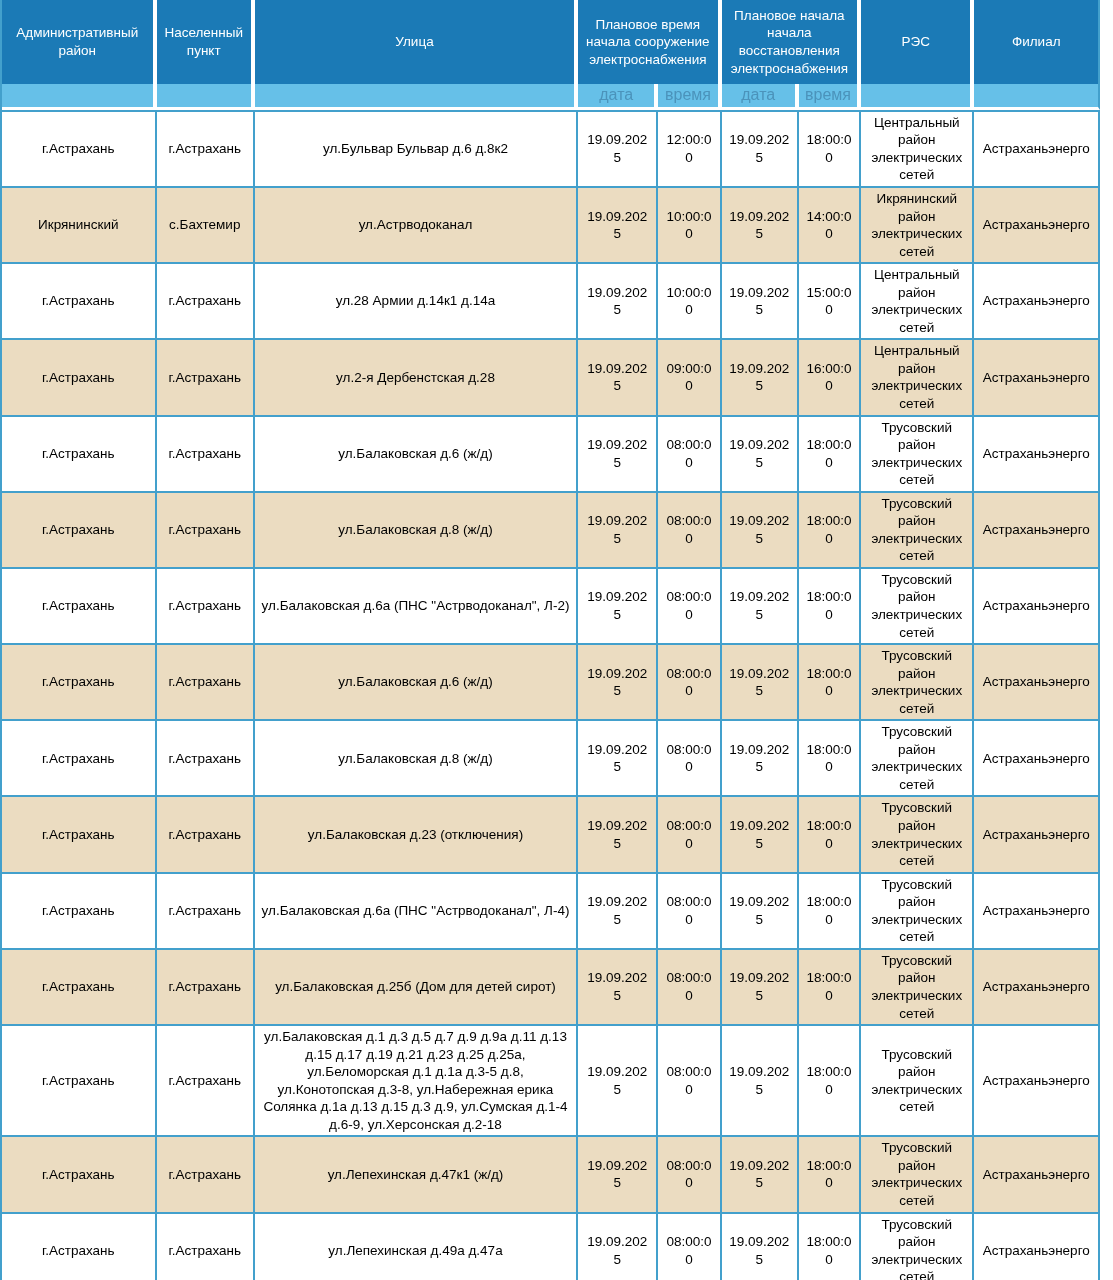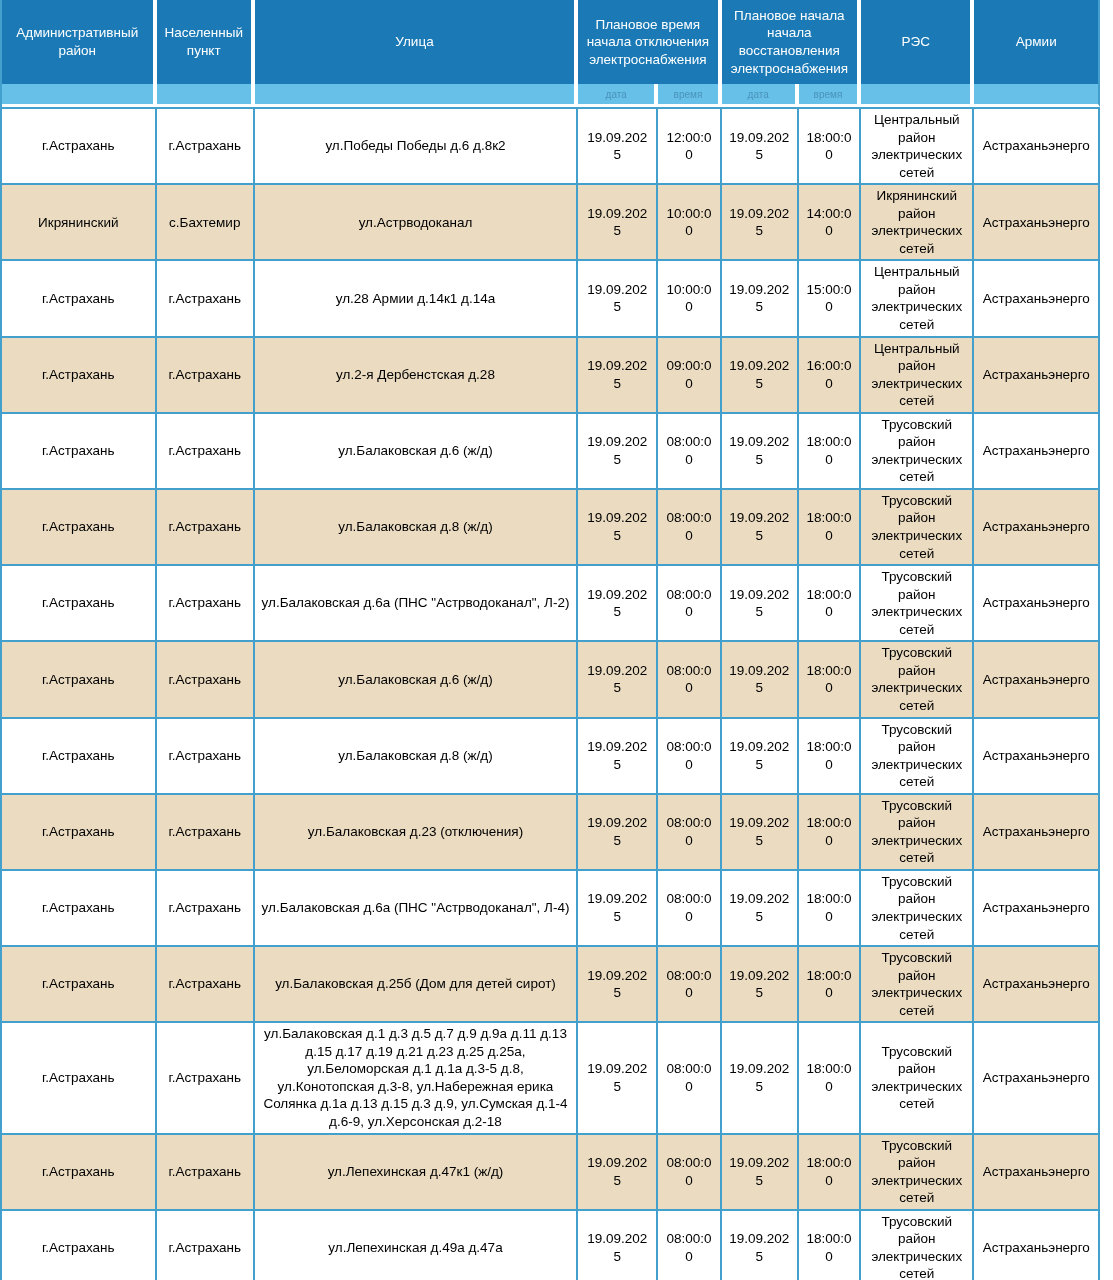--- a/index.html
+++ b/index.html
@@ -36,21 +36,21 @@
     text-align: center;
     vertical-align: middle;
     padding: 4px 6px;
     border-right: 4px solid #ffffff;
   }
   thead tr.head-main { height: 84px; }
   thead tr.head-sub  { height: 23px; }
   thead tr.head-sub th {
     background: var(--subheader_bg);
     color: var(--subheader_text);
-    font-size: 10px;
+    font-size: 16px;
     padding: 1px 4px;
     border-bottom: 3px solid #ffffff;
     margin-left: 20px;
   }
   thead th:last-child { border-right: 2px solid var(--border); }
   
   tbody td {
     background: #ffffff;
     color: var(--cell_text);
     font-size: 13.5px;
@@ -82,42 +82,42 @@
     <col style="width:77px">
     <col style="width:62px">
     <col style="width:113px">
     <col style="width:125px">
   </colgroup>
   <thead>
     <tr class="head-main">
       <th>Административный район</th>
       <th>Населенный пункт</th>
       <th>Улица</th>
-      <th colspan="2">Плановое время начала отключения электроснабжения</th>
+      <th colspan="2">Плановое время начала сооружение электроснабжения</th>
       <th colspan="2">Плановое начала начала восстановления электроснабжения</th>
       <th>РЭС</th>
-      <th>Армии</th>
+      <th>Филиал</th>
     </tr>
     <tr class="head-sub">
       <th></th>
       <th></th>
       <th></th>
       <th>дата</th>
       <th>время</th>
       <th>дата</th>
       <th>время</th>
       <th></th>
       <th></th>
     </tr>
   </thead>
   <tbody id="table-body">
       <tr>
         <td>г.Астрахань</td>
         <td>г.Астрахань</td>
-        <td>ул.Победы Победы д.6 д.8к2</td>
+        <td>ул.Бульвар Бульвар д.6 д.8к2</td>
         <td>19.09.2025</td>
         <td>12:00:00</td>
         <td>19.09.2025</td>
         <td>18:00:00</td>
         <td class="res-cell">Центральный район электрических сетей</td>
         <td>Астраханьэнерго</td>
       </tr>
       <tr class="alt">
         <td>Икрянинский</td>
         <td>с.Бахтемир</td>

